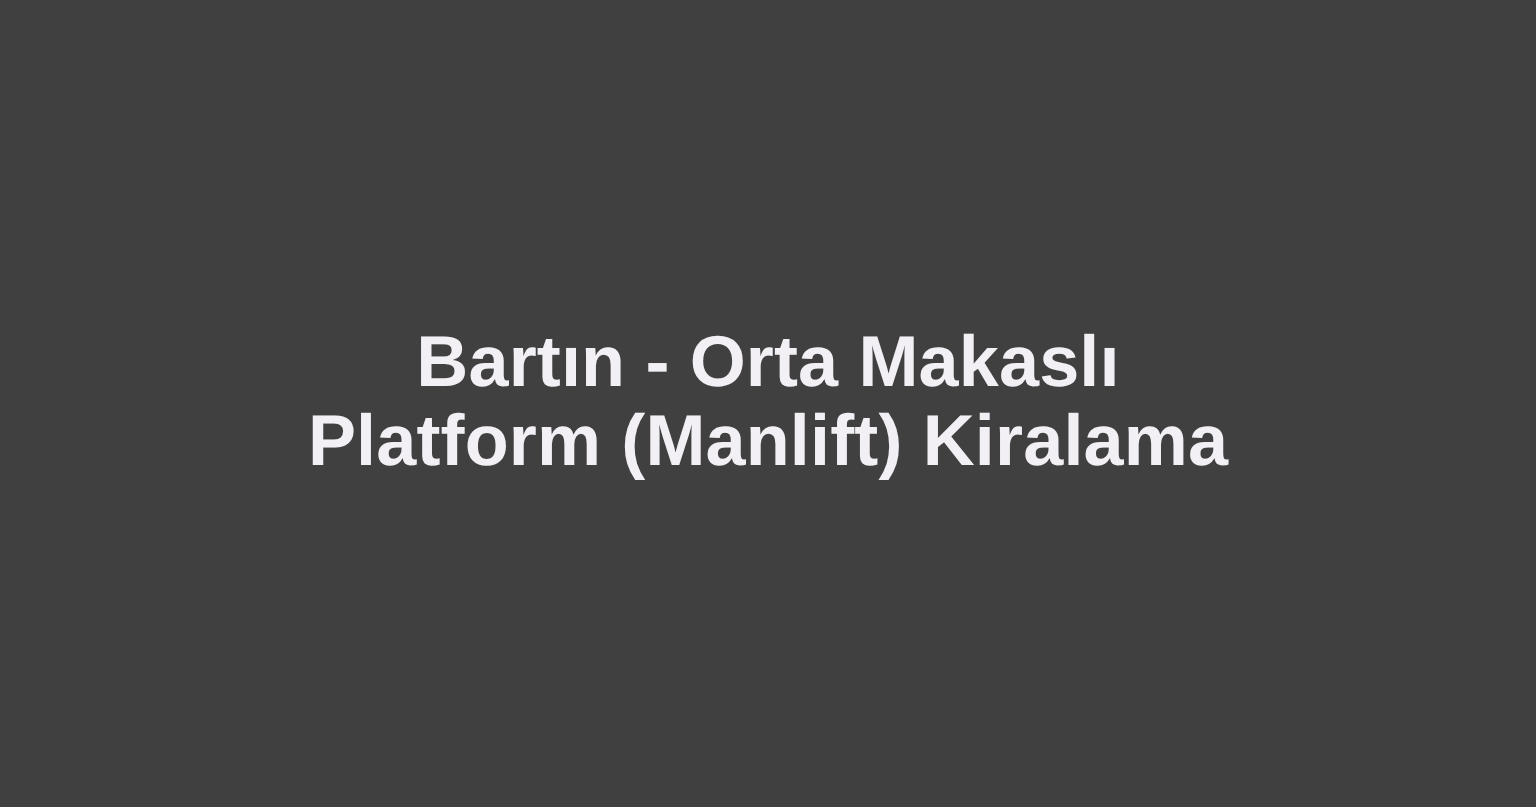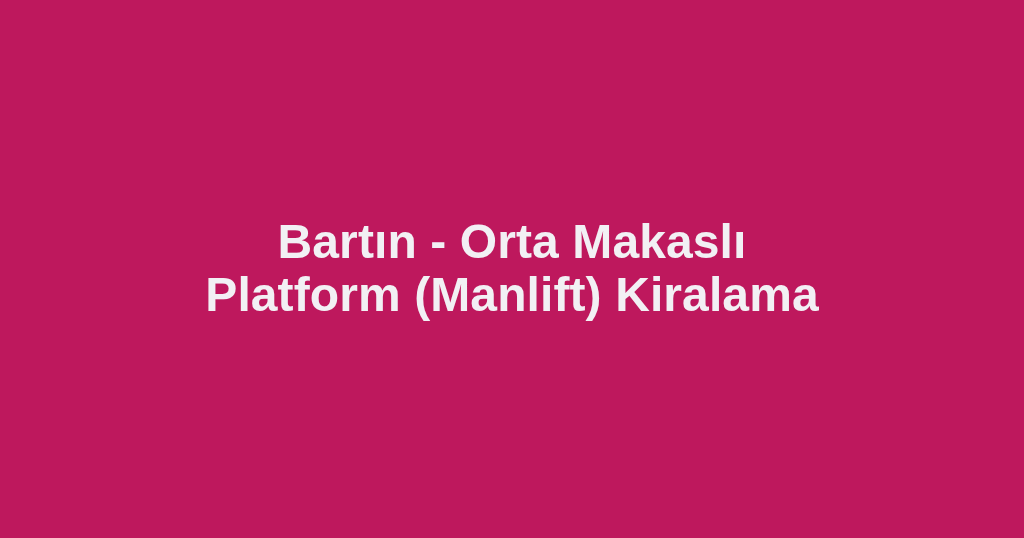--- a/index.html
+++ b/index.html
@@ -47,21 +47,21 @@
     color: #f2f0f4;
     text-align: center;
     white-space: normal;
     word-break: normal;
     -webkit-font-smoothing: antialiased;
   }
 </style>
 </head>
 <body>
 
-<div class="banner" style="background-color: #be185d; width: 1024px; height: 538px;">
+<div class="banner" style="background-color: #404040; width: 1024px; height: 538px;">
 
   <div class="banner-inner">
 
     <h1 class="banner-title" style="color: rgb(242, 240, 244);">Bartın - Orta Makaslı Platform (Manlift) Kiralama</h1>
 
   </div>
 
 </div>
 
 </body></html>

